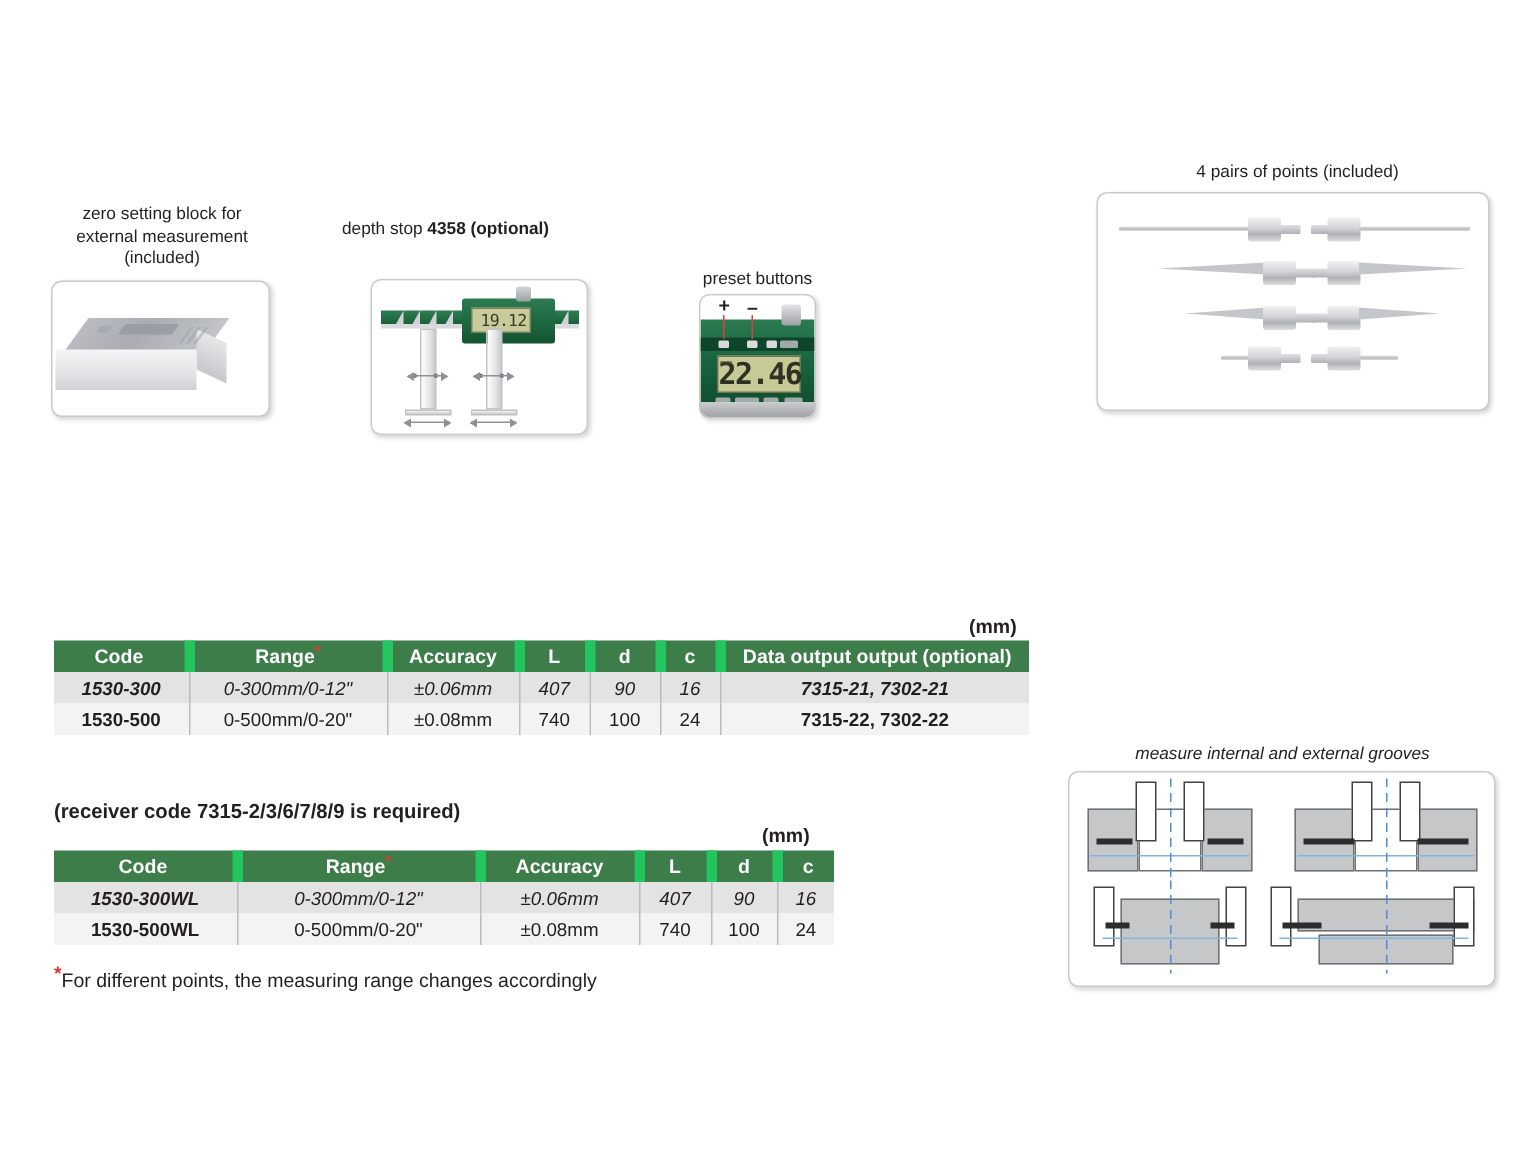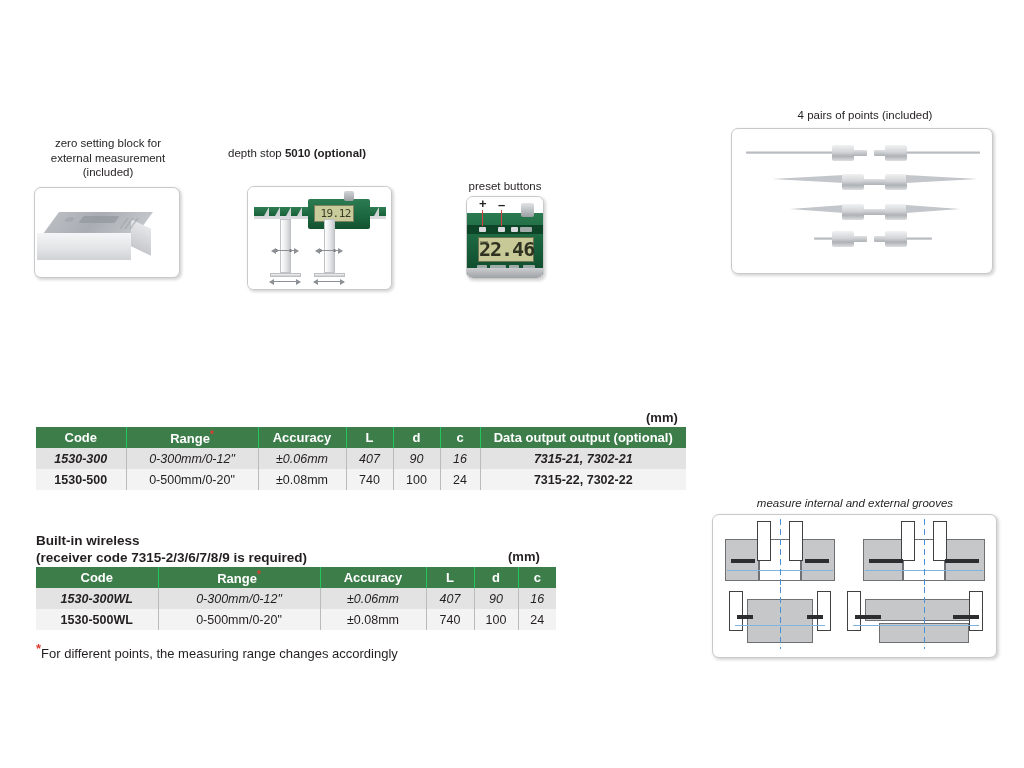--- a/index.html
+++ b/index.html
@@ -228,21 +228,21 @@
     font-size: 12.5px;
     table-layout: fixed;
   }
   table.spec th {
     background: #3d7d4a;
     color: #ffffff;
     font-weight: bold;
     font-size: 13px;
     height: 21px;
     padding: 0 4px;
-    border-right: 1px solid #22c55e;
+    border-right: 7px solid #22c55e;
     text-align: center;
     white-space: nowrap;
   }
   table.spec th:last-child { border-right: none; }
   table.spec td {
     height: 21px;
     padding: 0 4px;
     text-align: center;
     border-right: 1px solid #b9bbbd;
     color: #231f20;
@@ -288,21 +288,21 @@
     <div class="zsb-front"></div>
     <div class="zsb-hole"></div>
     <div class="zsb-logo"></div>
     <div class="zsb-ridge" style="left:88px;"></div>
     <div class="zsb-ridge" style="left:93px;"></div>
     <div class="zsb-ridge" style="left:98px;"></div>
   </div>
 </div>
 
 <div class="caption" style="left:228px; top:146px; width:190px; text-align:left;">
-  <span>depth stop </span><b>5010</b><b> (optional)</b>
+  <span>depth stop </span><b>4358</b><b> (optional)</b>
 </div>
 
 <div class="panel" style="left:247px; top:171px; width:145px; height:104px;margin-top:15px;">
   <div class="ds-stage">
     <div class="ds-beam"></div>
     <div class="ds-beam-edge"></div>
     <div class="ds-tooth" style="left:16px;"></div>
     <div class="ds-tooth" style="left:27px;"></div>
     <div class="ds-tooth" style="left:38px;"></div>
     <div class="ds-tooth" style="left:49px;"></div>
@@ -430,21 +430,20 @@
       <td>±0.08mm</td>
       <td>740</td>
       <td>100</td>
       <td>24</td>
       <td class="cable">7315-22, 7302-22</td>
     </tr>
   </tbody>
 </table>
 
 <div class="blk-head" style="left:36px; top:532px;">
-  <div>Built-in wireless</div>
   <div>(receiver code 7315-2/3/6/7/8/9 is required)</div>
 </div>
 
 <div class="mm-label" style="left:508px; top:549px;">(mm)</div>
 
 <table class="spec" style="left:36px; top:567px; width:510px;">
   <colgroup>
     <col style="width:122px">
       <col style="width:162px">
       <col style="width:106px">

